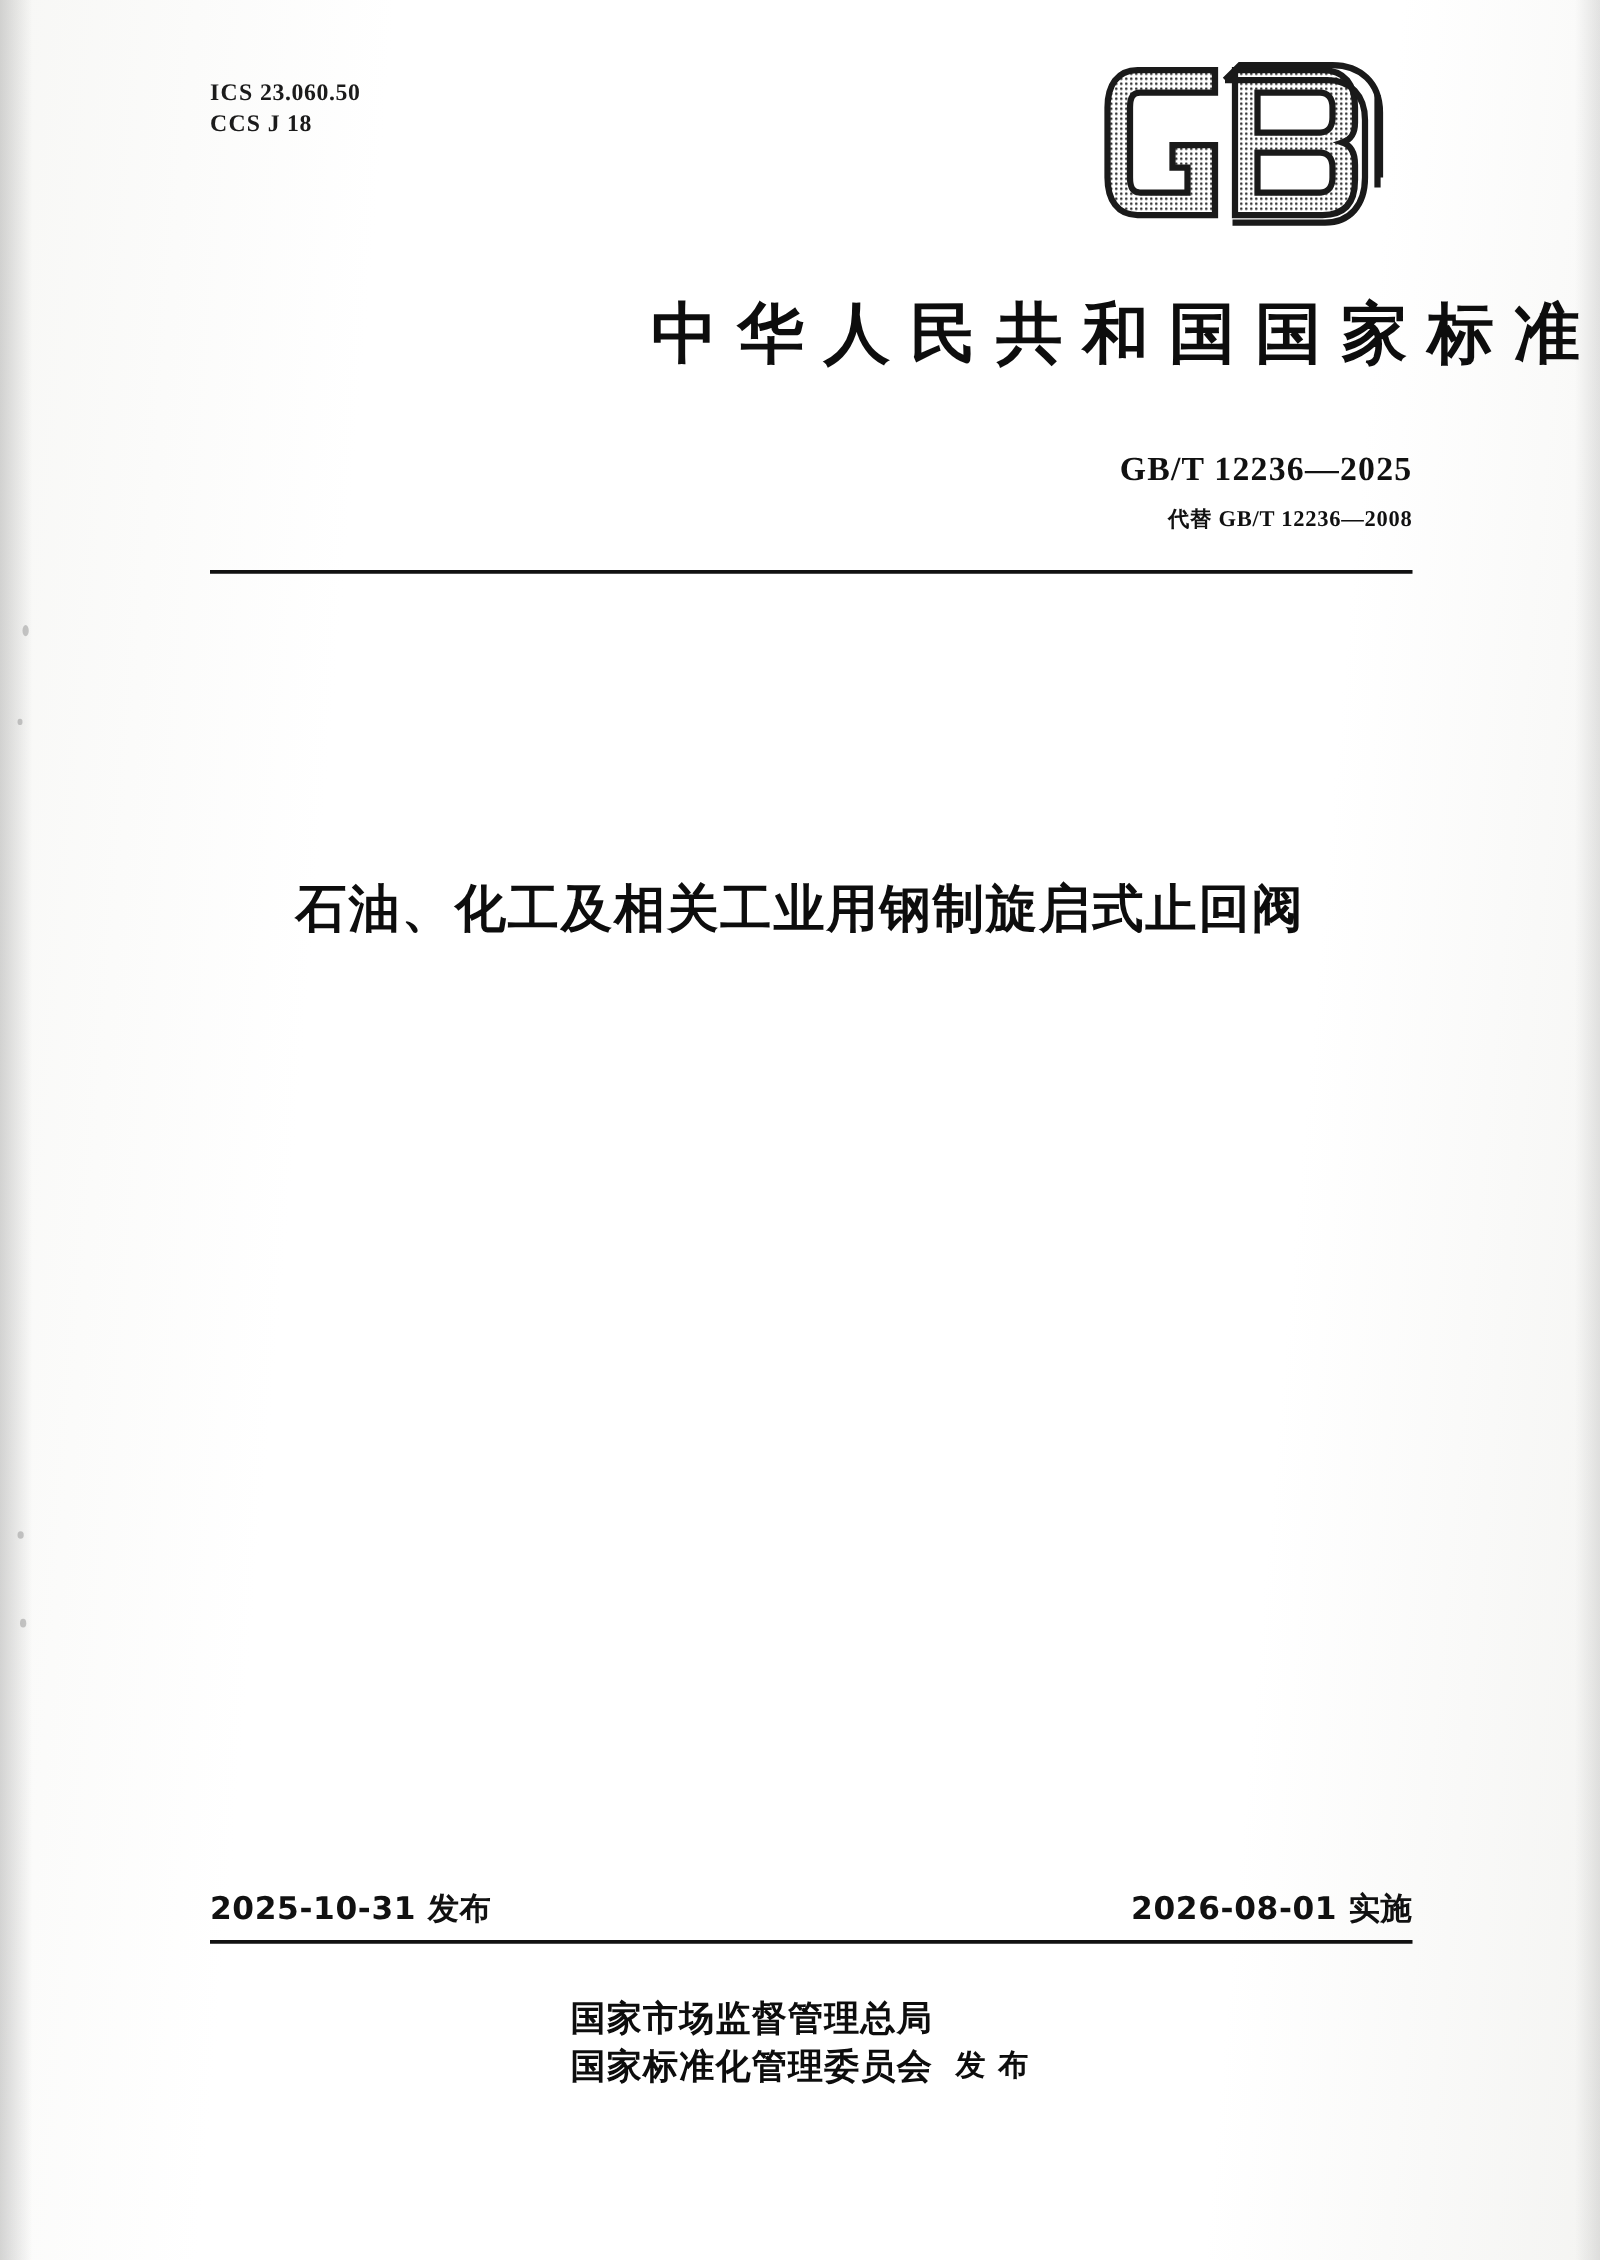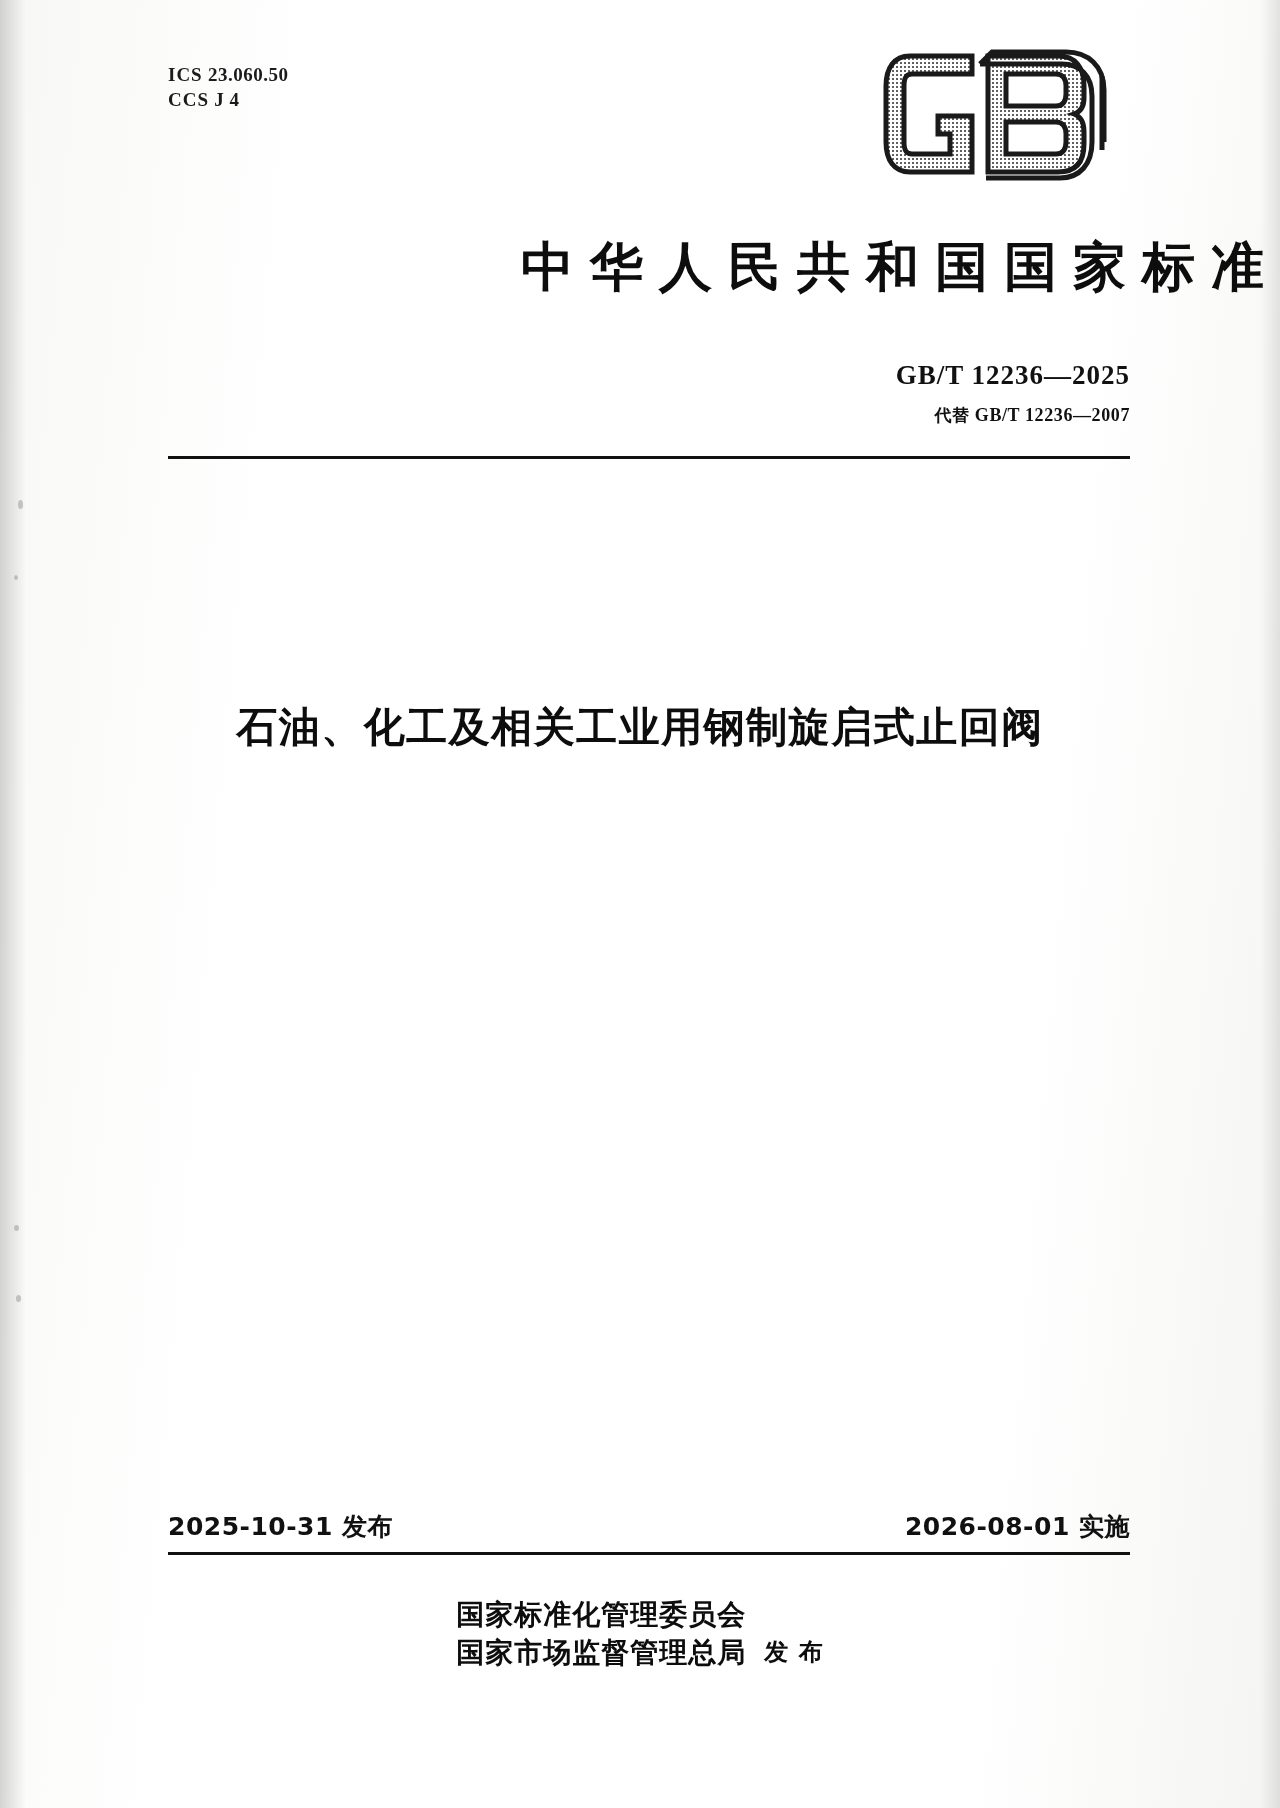--- a/index.html
+++ b/index.html
@@ -230,21 +230,21 @@
 
   <div class="content">
 
     <div class="codes">
       <div>
         <span class="lbl">ICS</span>
         <span class="num">23.060.50</span>
       </div>
       <div>
         <span class="lbl">CCS</span>
-        <span class="num">J 4</span>
+        <span class="num">J 18</span>
       </div>
     </div>
 
     <div class="gb-logo">
       <svg viewBox="0 0 250 135" xmlns="http://www.w3.org/2000/svg">
         <defs>
           <pattern id="hatch" width="4" height="4" patternUnits="userSpaceOnUse">
             <rect width="4" height="4" fill="#ffffff"></rect>
             <circle cx="1" cy="1" r="1" fill="#2b2b2b"></circle>
           </pattern>
@@ -260,36 +260,36 @@
         <path d="M222 30 V104" fill="none" stroke="#1a1a1a" stroke-width="5"></path>
         <path d="M100 18 L112 6 H186 C208 6 224 20 224 44 V96" fill="none" stroke="#1a1a1a" stroke-width="5"></path>
       </svg>
     </div>
 
     <div class="cn-standard">中华人民共和国国家标准</div>
 
     <div class="std-no">GB/T  12236—2025</div>
     <div class="std-replace">
       <span class="cn">代替</span>
-      <span>GB/T 12236—2007</span>
+      <span>GB/T 12236—2008</span>
     </div>
 
     <div class="rule-top"></div>
 
     <div class="title-cn">石油、化工及相关工业用钢制旋启式止回阀</div>
 
     <div class="rule-bottom"></div>
 
     <div class="date-issue">2025-10-31 发布</div>
     <div class="date-effect">2026-08-01 实施</div>
 
     <div class="publisher">
       <div class="publisher-names">
+        <div>国家市场监督管理总局</div>
         <div>国家标准化管理委员会</div>
-        <div>国家市场监督管理总局</div>
       </div>
       <div class="publisher-verb">发 布</div>
     </div>
 
     <div class="speck" style="left:18px; top:500px; width:5px; height:9px;"></div>
     <div class="speck" style="left:14px; top:575px; width:4px; height:5px;"></div>
     <div class="speck" style="left:14px; top:1225px; width:5px; height:6px;"></div>
     <div class="speck" style="left:16px; top:1295px; width:5px; height:7px;"></div>
   </div>
 </div>

